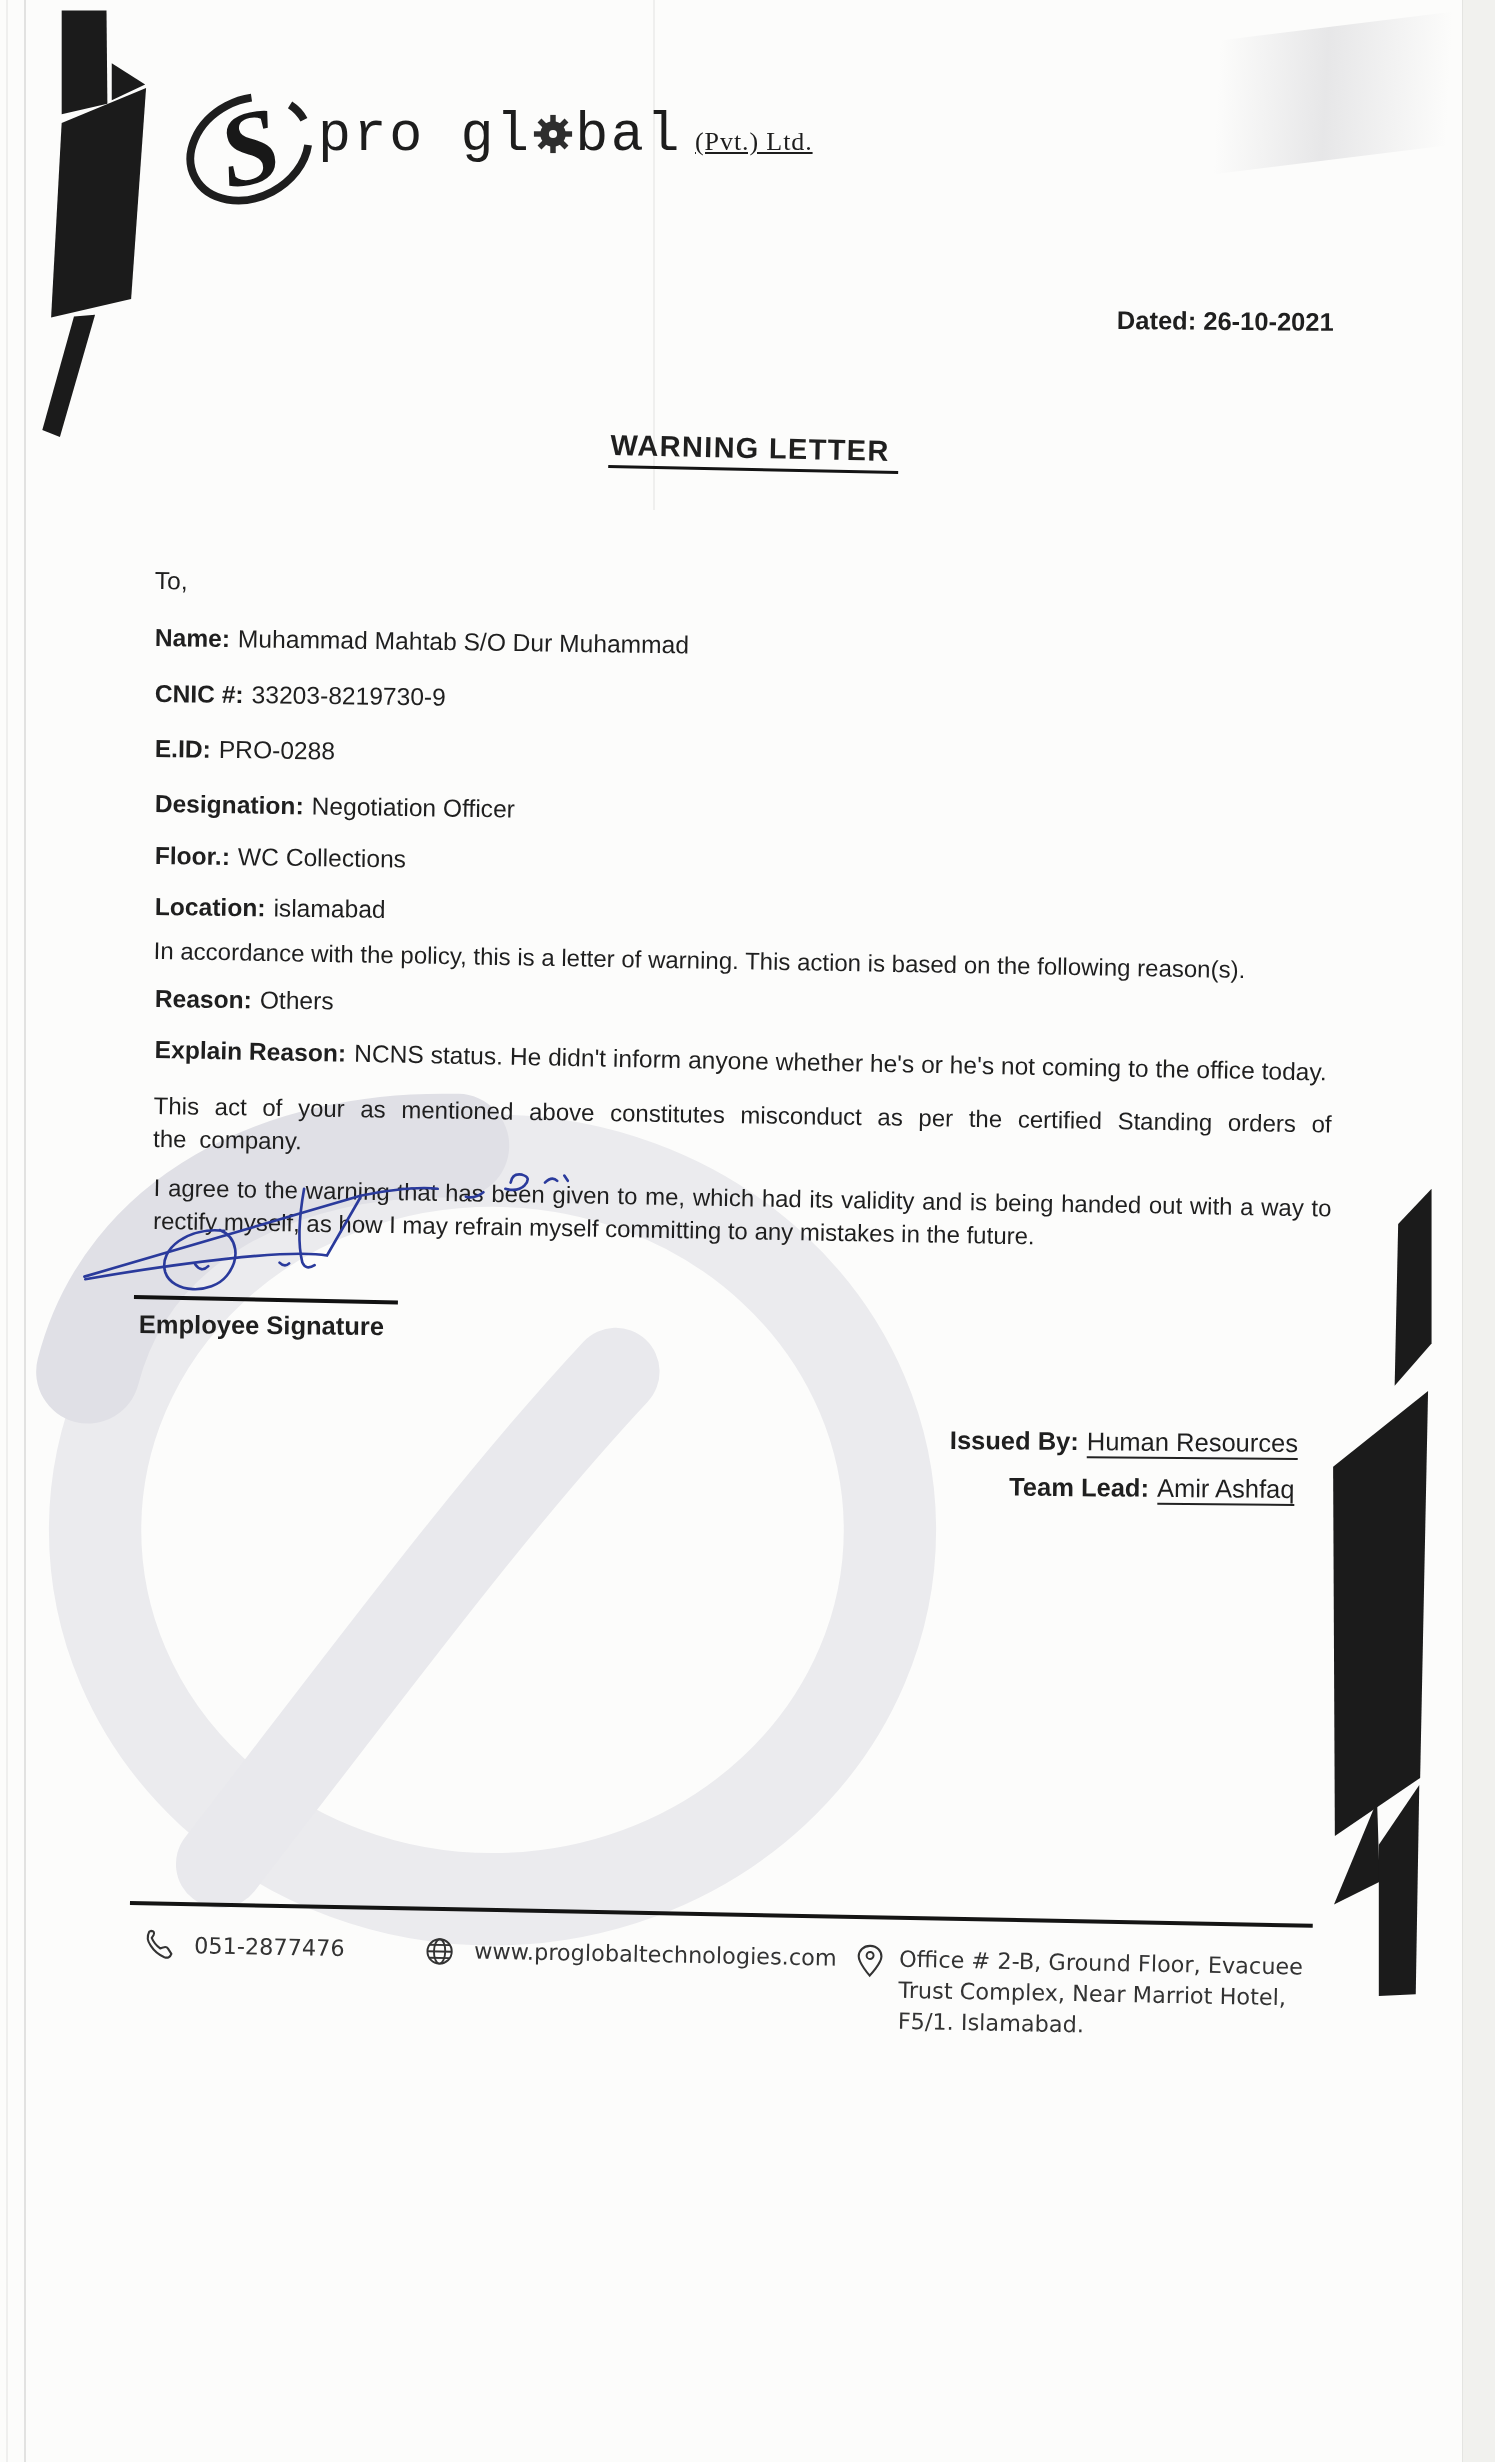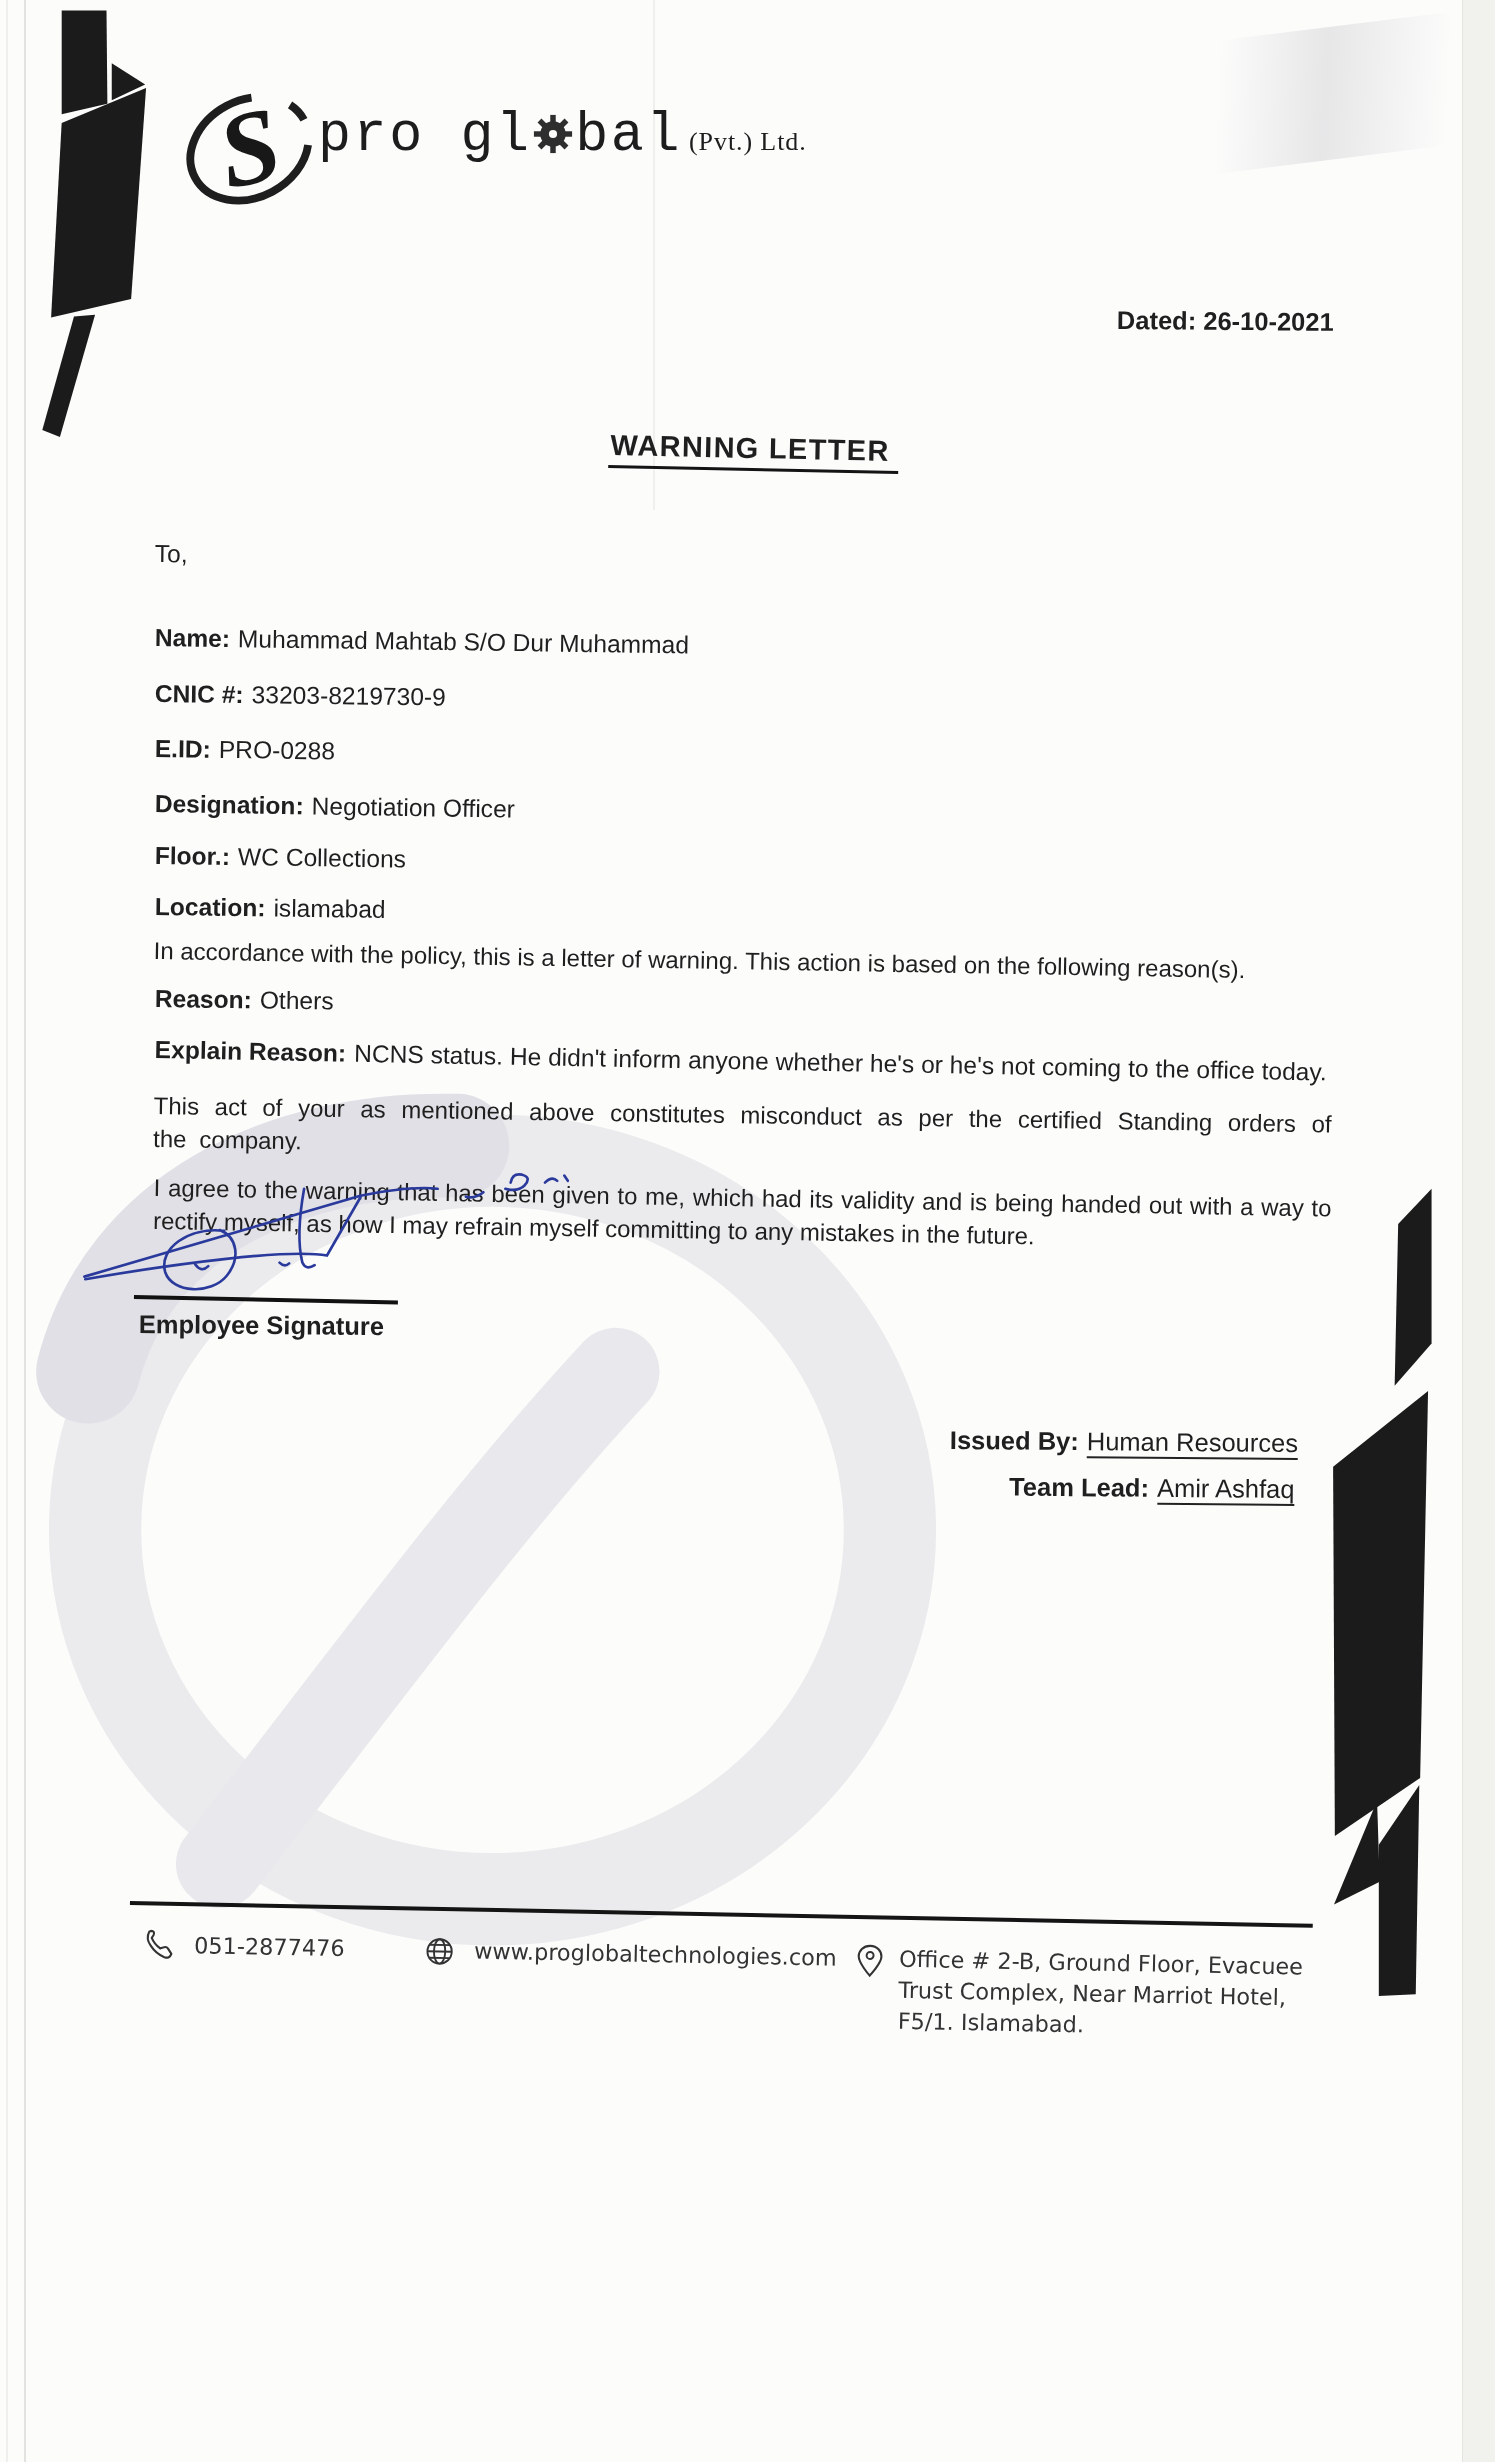--- a/index.html
+++ b/index.html
@@ -17,21 +17,21 @@
   .fold-line{left:653px;top:0;width:1.8px;height:510px;background:rgba(0,0,0,.05);}
   .wrinkle{left:1196px;top:26px;width:290px;height:132px;
     background:linear-gradient(100deg,transparent 10%,rgba(175,175,182,.28) 45%,transparent 85%);
     transform:rotate(-7deg);}
   .bg-svg{left:0;top:0;}
   
   .logo-swirl{left:180px;top:75px;}
   .brand{left:318px;top:104px;font-family:"Liberation Serif",serif;color:#1d1d1d;white-space:nowrap;}
   .brand .big{font-size:55px;letter-spacing:2.6px;font-family:Liberation Mono, monospace;}
   .brand .gear-wrap{display:inline-block;vertical-align:-3.5px;margin:0 1.8px;}
-  .brand .suffix{font-size:26px;margin-left:7px;letter-spacing:0.9px;}
+  .brand .suffix{font-size:26px;margin-left:13px;letter-spacing:0.9px;text-decoration:underline;}
   
   .dateline{left:1117px;top:306px;font-size:25.5px;font-weight:bold;transform:rotate(.5deg);transform-origin:0 0;white-space:nowrap;}
   .title{left:609px;top:429px;transform:rotate(1.2deg);transform-origin:0 0;}
   .title span{font-size:29px;font-weight:bold;letter-spacing:1.3px;border-bottom:3.1px solid #141414;padding:0 8.8px 4.4px 1.8px;white-space:nowrap;}
   
   .row{left:155px;white-space:nowrap;font-size:24.6px;transform-origin:0 0;}
   .row b{font-weight:bold;}
   .row .val{margin-left:8px;font-weight:normal;}
   
   .para{left:154px;width:1178px;font-size:24px;line-height:33px;transform-origin:0 0;}
@@ -108,21 +108,21 @@
           <circle cx="22" cy="22" r="4.5" fill="#fcfcfb"></circle>
         </svg></span><span class="big">bal</span><span class="suffix">(Pvt.) Ltd.</span>
   </div>
 
   <div class="abs dateline">Dated: 26-10-2021</div>
 
   <div class="abs title">
     <span>WARNING LETTER</span>
   </div>
 
-  <div class="abs row" style="top:540px;transform:rotate(.6deg);">To,</div>
+  <div class="abs row" style="top:567px;transform:rotate(.6deg);">To,</div>
 
   <div class="abs row" style="top:624px;transform:rotate(.8deg);">
     <b>Name:</b><span class="val">Muhammad Mahtab S/O Dur Muhammad</span>
   </div>
   <div class="abs row" style="top:680px;transform:rotate(.7deg);">
     <b>CNIC #:</b><span class="val">33203-8219730-9</span>
   </div>
   <div class="abs row" style="top:735px;transform:rotate(.8deg);">
     <b>E.ID:</b><span class="val">PRO-0288</span>
   </div>

